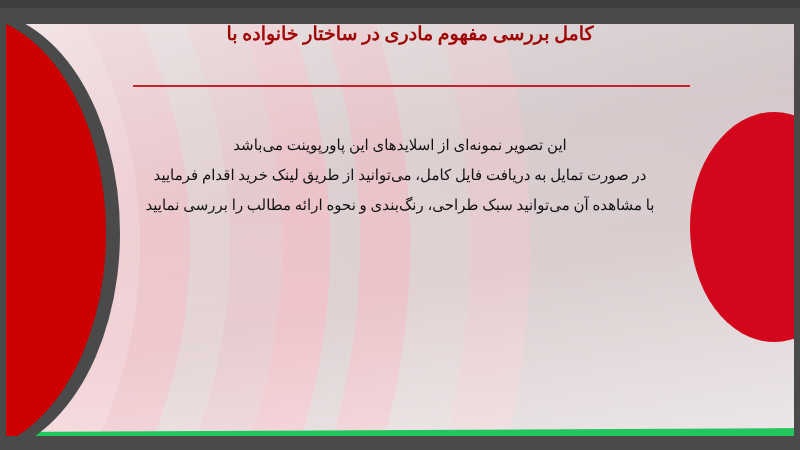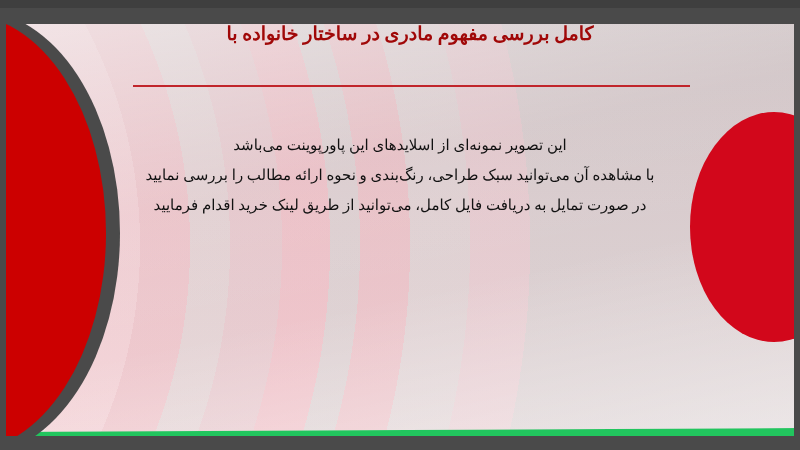--- a/index.html
+++ b/index.html
@@ -181,17 +181,17 @@
   <div class="frame-left"></div>
   <div class="frame-right"></div>
 
   <div class="title-block">
     <div class="title-line">کامل بررسی مفهوم مادری در ساختار خانواده با</div>
   </div>
   <div class="title-rule"></div>
 
   <div class="body-block">
     <div class="body-line">این تصویر نمونه‌ای از اسلایدهای این پاورپوینت می‌باشد</div>
+    <div class="body-line">در صورت تمایل به دریافت فایل کامل، می‌توانید از طریق لینک خرید اقدام فرمایید</div>
     <div class="body-line">با مشاهده آن می‌توانید سبک طراحی، رنگ‌بندی و نحوه ارائه مطالب را بررسی نمایید</div>
-    <div class="body-line">در صورت تمایل به دریافت فایل کامل، می‌توانید از طریق لینک خرید اقدام فرمایید</div>
   </div>
 
 </div>
 
 </body></html>

